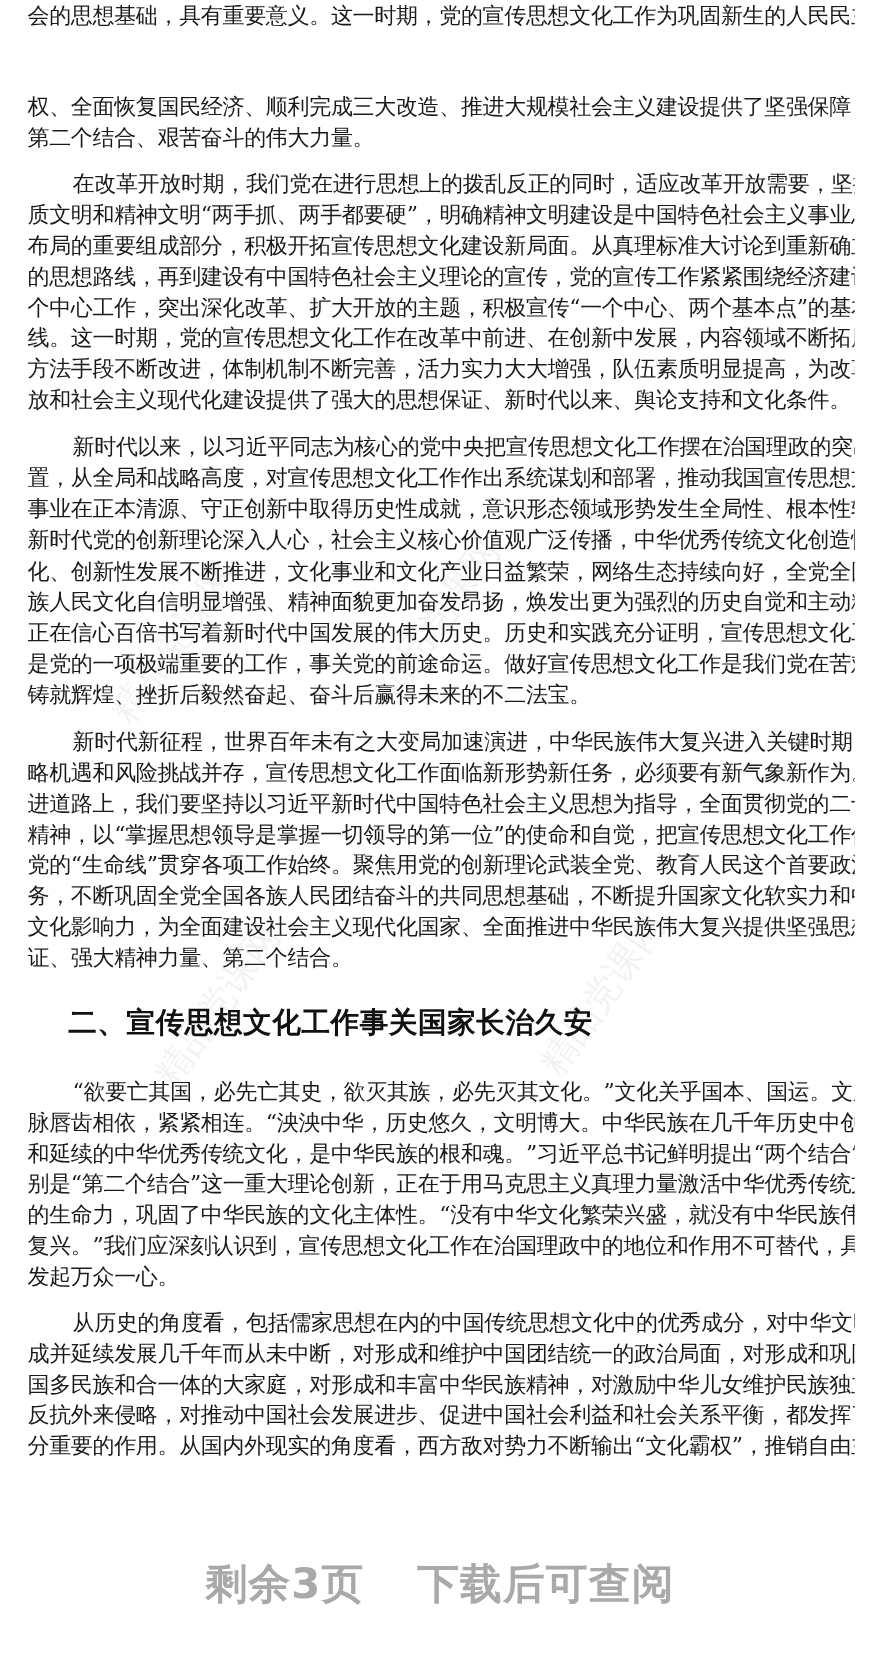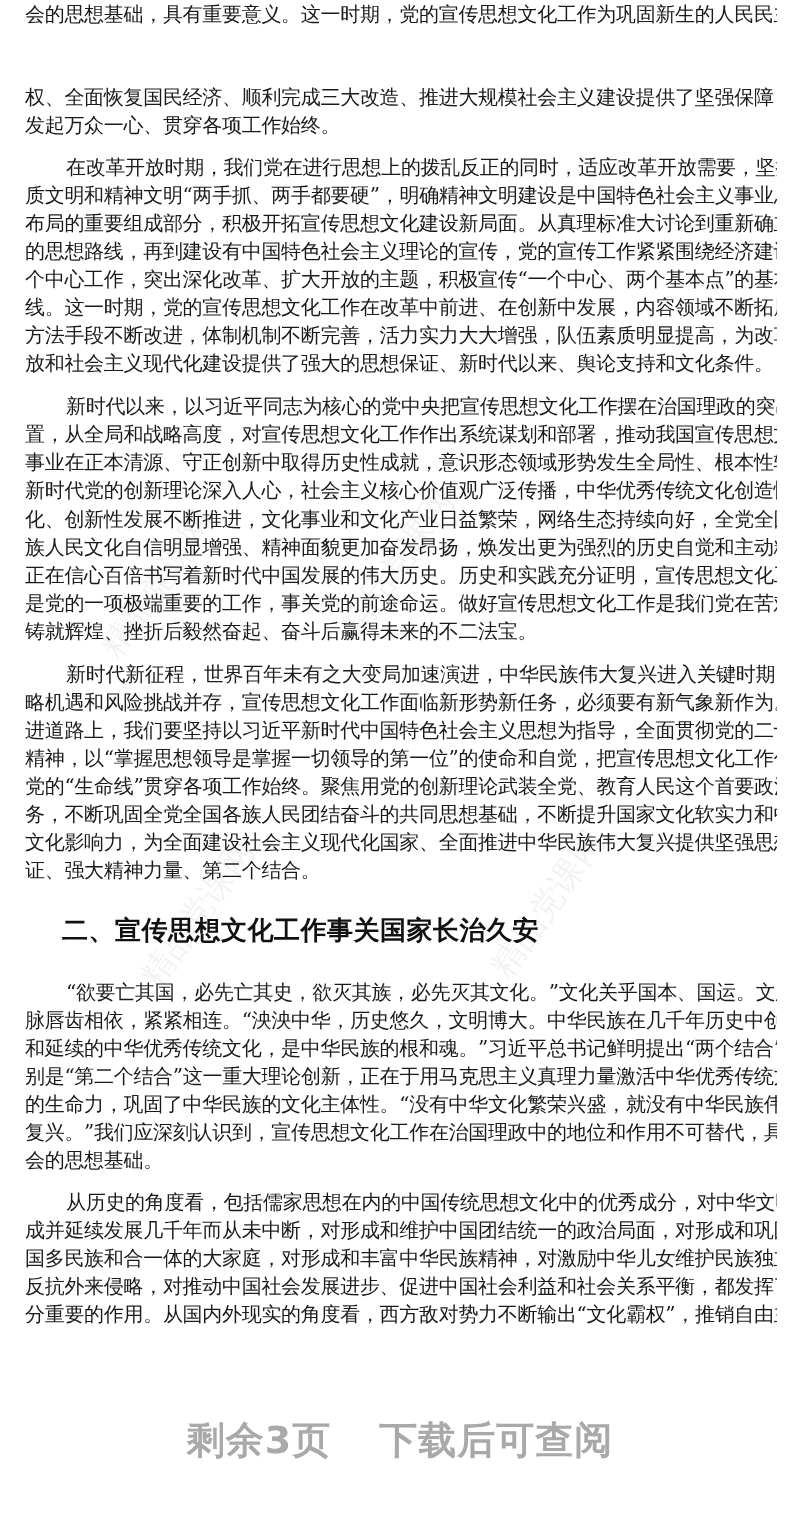--- a/index.html
+++ b/index.html
@@ -42,21 +42,21 @@
 
 <div class="page">
   <div class="watermark" style="left:90px;top:640px;">精品党课网</div>
   <div class="watermark" style="left:330px;top:620px;">精品党课网</div>
   <div class="watermark" style="left:480px;top:960px;">精品党课网</div>
   <div class="watermark" style="left:130px;top:970px;">精品党课网</div>
 
   <div id="lines">
       <div class="line" style="top: 0px;">会的思想基础，具有重要意义。这一时期，党的宣传思想文化工作为巩固新生的人民民主政</div>
       <div class="line" style="top: 83px;">权、全面恢复国民经济、顺利完成三大改造、推进大规模社会主义建设提供了坚强保障，激</div>
-      <div class="line last" style="top: 111px;">发起万众一心、贯穿各项工作始终。</div>
+      <div class="line last" style="top: 111px;">第二个结合、艰苦奋斗的伟大力量。</div>
       <div class="line indent" style="top: 153px;">在改革开放时期，我们党在进行思想上的拨乱反正的同时，适应改革开放需要，坚持物</div>
       <div class="line" style="top: 181px;">质文明和精神文明“两手抓、两手都要硬”，明确精神文明建设是中国特色社会主义事业总体</div>
       <div class="line" style="top: 209px;">布局的重要组成部分，积极开拓宣传思想文化建设新局面。从真理标准大讨论到重新确立党</div>
       <div class="line" style="top: 237px;">的思想路线，再到建设有中国特色社会主义理论的宣传，党的宣传工作紧紧围绕经济建设这</div>
       <div class="line" style="top: 265px;">个中心工作，突出深化改革、扩大开放的主题，积极宣传“一个中心、两个基本点”的基本路</div>
       <div class="line" style="top: 293px;">线。这一时期，党的宣传思想文化工作在改革中前进、在创新中发展，内容领域不断拓展，</div>
       <div class="line" style="top: 321px;">方法手段不断改进，体制机制不断完善，活力实力大大增强，队伍素质明显提高，为改革开</div>
       <div class="line last" style="top: 349px;">放和社会主义现代化建设提供了强大的思想保证、新时代以来、舆论支持和文化条件。</div>
       <div class="line indent" style="top: 392px;">新时代以来，以习近平同志为核心的党中央把宣传思想文化工作摆在治国理政的突出位</div>
       <div class="line" style="top: 420px;">置，从全局和战略高度，对宣传思想文化工作作出系统谋划和部署，推动我国宣传思想文化</div>
@@ -74,21 +74,21 @@
       <div class="line" style="top: 772px;">党的“生命线”贯穿各项工作始终。聚焦用党的创新理论武装全党、教育人民这个首要政治任</div>
       <div class="line" style="top: 800px;">务，不断巩固全党全国各族人民团结奋斗的共同思想基础，不断提升国家文化软实力和中华</div>
       <div class="line" style="top: 828px;">文化影响力，为全面建设社会主义现代化国家、全面推进中华民族伟大复兴提供坚强思想保</div>
       <div class="line last" style="top: 856px;">证、强大精神力量、第二个结合。</div>
       <div class="line indent" style="top: 978px;">“欲要亡其国，必先亡其史，欲灭其族，必先灭其文化。”文化关乎国本、国运。文脉国</div>
       <div class="line" style="top: 1006px;">脉唇齿相依，紧紧相连。“泱泱中华，历史悠久，文明博大。中华民族在几千年历史中创造</div>
       <div class="line" style="top: 1034px;">和延续的中华优秀传统文化，是中华民族的根和魂。”习近平总书记鲜明提出“两个结合”特</div>
       <div class="line" style="top: 1062px;">别是“第二个结合”这一重大理论创新，正在于用马克思主义真理力量激活中华优秀传统文化</div>
       <div class="line" style="top: 1090px;">的生命力，巩固了中华民族的文化主体性。“没有中华文化繁荣兴盛，就没有中华民族伟大</div>
       <div class="line" style="top: 1118px;">复兴。”我们应深刻认识到，宣传思想文化工作在治国理政中的地位和作用不可替代，具有</div>
-      <div class="line last" style="top: 1146px;">会的思想基础。</div>
+      <div class="line last" style="top: 1146px;">发起万众一心。</div>
       <div class="line indent" style="top: 1188px;">从历史的角度看，包括儒家思想在内的中国传统思想文化中的优秀成分，对中华文明形</div>
       <div class="line" style="top: 1216px;">成并延续发展几千年而从未中断，对形成和维护中国团结统一的政治局面，对形成和巩固中</div>
       <div class="line" style="top: 1244px;">国多民族和合一体的大家庭，对形成和丰富中华民族精神，对激励中华儿女维护民族独立、</div>
       <div class="line" style="top: 1272px;">反抗外来侵略，对推动中国社会发展进步、促进中国社会利益和社会关系平衡，都发挥了十</div>
       <div class="line" style="top: 1300px;">分重要的作用。从国内外现实的角度看，西方敌对势力不断输出“文化霸权”，推销自由主义、</div>
     </div>
 
   <div class="heading">二、宣传思想文化工作事关国家长治久安</div>
 
   <div class="footer-banner">

